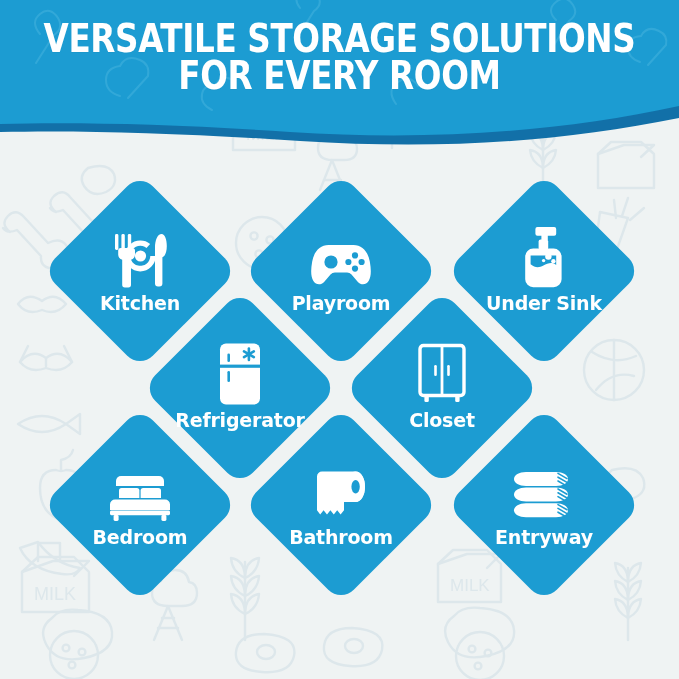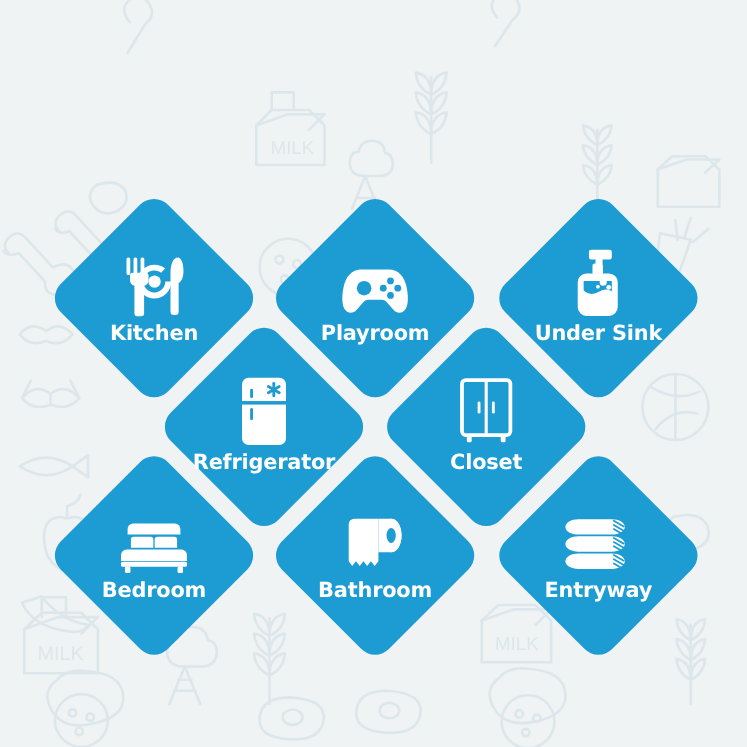--- a/index.html
+++ b/index.html
@@ -271,20 +271,39 @@
         <g>
           <path d="M118 20 q-10 -12 0 -20 q10 -8 18 4 q6 10 -4 18 l-16 26"></path>
         </g>
         <g>
           <path d="M452 16 q-10 -12 0 -20 q10 -8 18 4 q6 10 -4 18 l-16 24"></path>
         </g>
       </g>
     </svg>
   </div>
 
+  <div class="header">
+    <svg class="header-bg" viewBox="0 0 679 150" xmlns="http://www.w3.org/2000/svg">
+      <path d="M0 0 H679 V118 C560 142 440 150 300 141 C180 133 80 130 0 132 Z" fill="#1270a8"></path>
+      <path d="M0 0 H679 V106 C560 132 430 141 290 132 C175 124 78 122 0 124 Z" fill="#1c9cd2"></path>
+      <g fill="none" stroke="#3aaddb" stroke-width="2" stroke-linecap="round" opacity="0.75">
+        <path d="M40 34 q-10 -12 0 -20 q10 -8 18 4 q6 10 -4 17 l-18 28"></path>
+        <path d="M120 96 q-14 -4 -14 -16 q0 -12 14 -14 q6 -12 20 -6 q10 4 8 16 l-20 22"></path>
+        <path d="M300 8 q-8 -10 2 -16 q10 -6 16 4 q5 9 -4 15 l-14 22"></path>
+        <path d="M556 20 q-10 -10 0 -18 q10 -8 17 3 q6 9 -4 16 l-15 24"></path>
+        <path d="M640 62 q-12 -4 -12 -14 q0 -11 13 -12 q6 -11 18 -5 q9 4 7 14 l-18 20"></path>
+        <path d="M212 110 q-12 -6 -10 -16 q2 -10 14 -9 q4 -10 15 -6"></path>
+        <path d="M396 104 q-10 -14 2 -22 q12 -8 20 4"></path>
+      </g>
+    </svg>
+    <div class="header-title">
+      <span>VERSATILE STORAGE SOLUTIONS</span>
+      <span class="line2">FOR EVERY ROOM</span>
+    </div>
+  </div>
 
   <div class="grid">
 
     <div class="tile" style="left:71px; top:202px;">
       <div class="tile-content">
         <div class="tile-icon">
           <svg width="58" height="56" viewBox="0 0 58 56" fill="#ffffff" xmlns="http://www.w3.org/2000/svg">
 
             <rect x="4" y="2" width="3.4" height="16" rx="1.4"></rect>
             <rect x="10.4" y="2" width="3.4" height="16" rx="1.4"></rect>

